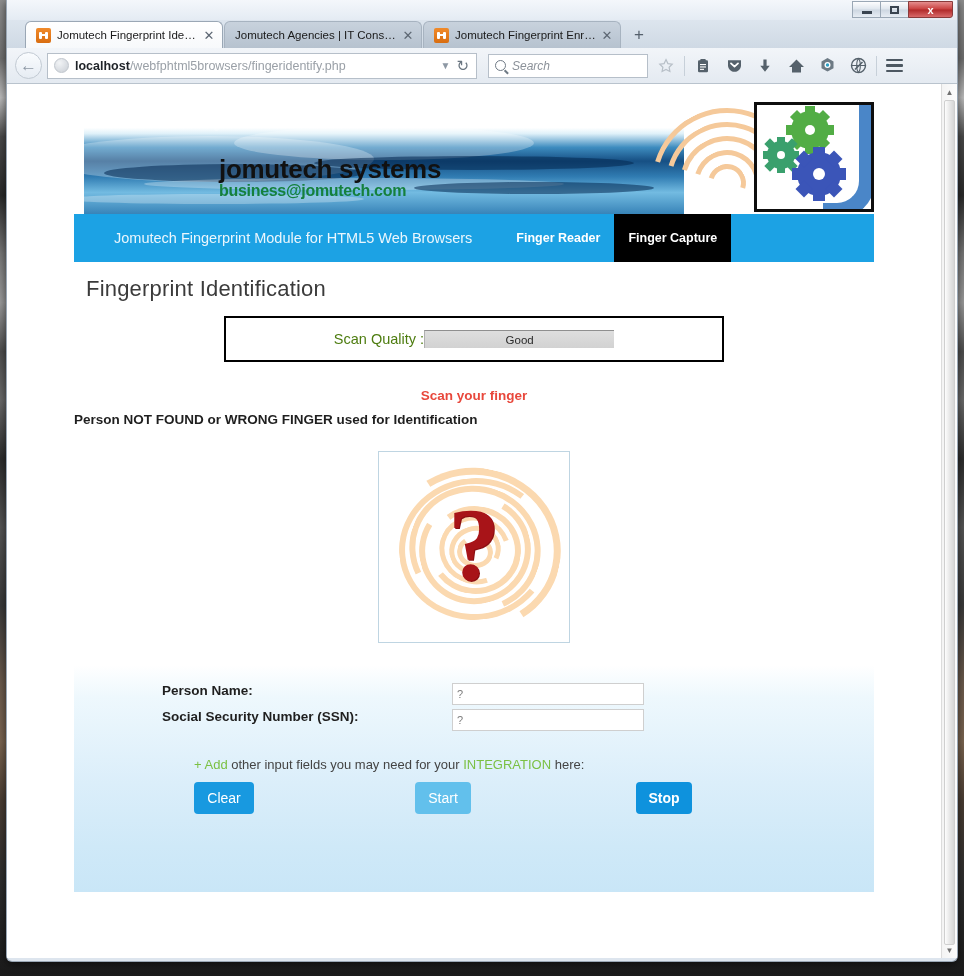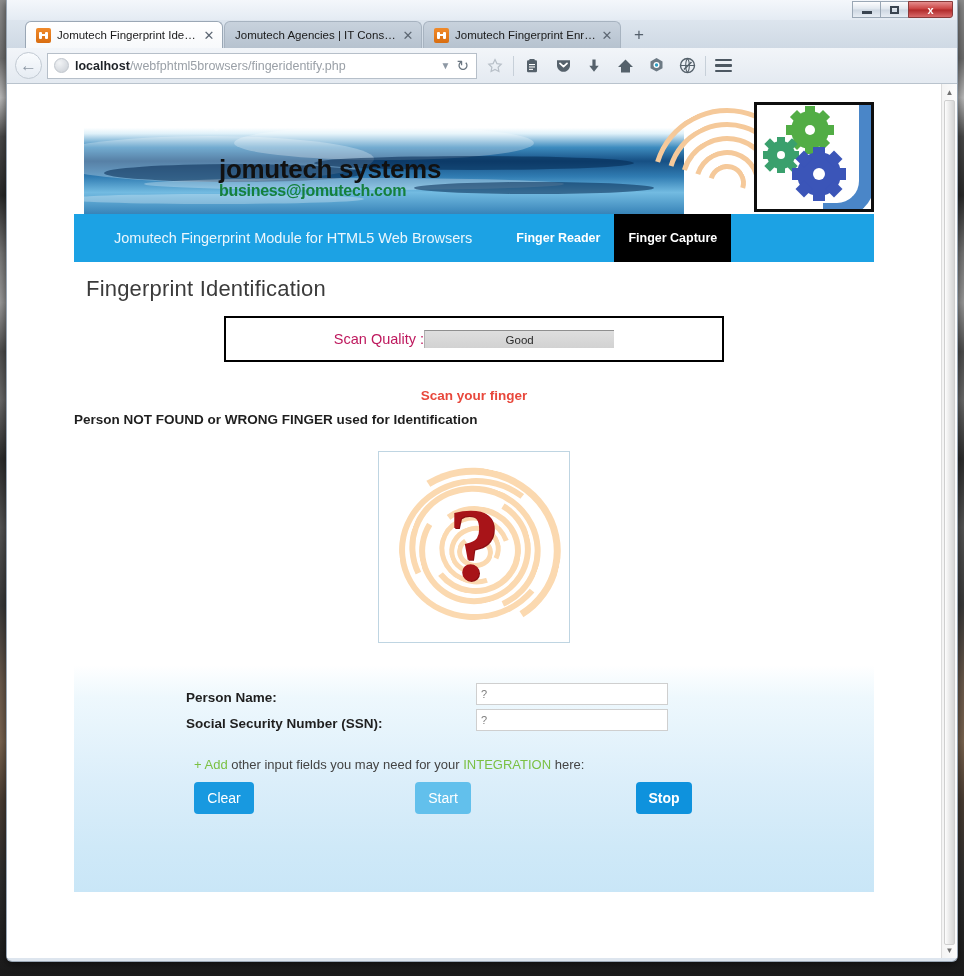--- a/index.html
+++ b/index.html
@@ -272,21 +272,21 @@
   #pagetitle {
     font-size: 22px; color:#3b3b3b; font-weight: normal;
     margin: 14px 0 0 12px; letter-spacing: .2px;
   }
 
   #qualitybox {
     width: 500px; margin: 14px 0 0 150px;
     border: 2px solid #000; background:#fff;
     padding: 12px 0; display:flex; align-items:center; justify-content:center;
   }
-  #qlabel { font-size: 14.5px; color:#be185d; }
+  #qlabel { font-size: 14.5px; color:#4d7c0f; }
   #qbar {
     width: 190px; height: 18px;
     background: linear-gradient(180deg,#dedede,#d2d2d2);
     border-top: 1px solid #8f8f8f;
     border-left: 1px solid #b0b0b0;
     display:flex; align-items:center; justify-content:center;
     font-size: 11.5px; color:#2b2b2b;
   }
 
   #scanmsg {
@@ -319,21 +319,21 @@
   }
 
   
   #formpanel {
     width: 800px; margin-top: 22px;
     background: linear-gradient(180deg,#ffffff 0%,#eef8fd 14%,#dbeefa 52%,#cfe9f8 80%,#c9e6f7 100%);
     padding: 18px 0 0 0;
     position:relative;
   }
   .formrow {
-    display:flex; align-items:flex-end; margin: 0 0 4px 112px;
+    display:flex; align-items:flex-start; margin: 0 0 4px 88px;
   }
   .formrow .flabel {
     width: 290px; font-size: 13.5px; font-weight:bold; color:#1f1f1f;
   }
   .formrow input {
     width: 192px; height: 22px;
     border: 1px solid #cfcfcf; background:#fff;
     font-size: 11px; color:#7d7d7d;
     padding: 0 4px; outline:none;
     font-family: "Liberation Sans", sans-serif;
@@ -408,20 +408,24 @@
   <div id="navbar">
     <div id="backbtn">←</div>
 
     <div id="urlbox">
       <span id="globe-icon"></span>
       <span id="urltext"><b>localhost</b><span>/webfphtml5browsers/fingeridentify.php</span></span>
       <span id="urlarrow">▼</span>
       <span id="reload">↻</span>
     </div>
 
+    <div id="searchbox">
+      <span class="mag"></span>
+      <span>Search</span>
+    </div>
 
     <div class="navicon">
       <svg width="16" height="16" viewBox="0 0 16 16">
           <path d="M8 1.6l1.9 4 4.3.6-3.1 3 .8 4.3L8 11.5 4.1 13.5l.8-4.3-3.1-3 4.3-.6z" fill="none" stroke="#b7bfc7" stroke-width="1.2"></path>
         </svg>
     </div>
     <div class="navdiv"></div>
     <div class="navicon">
       <svg width="16" height="16" viewBox="0 0 16 16">
           <rect x="3" y="2.2" width="10" height="12" rx="1.2" fill="#55616b"></rect>

